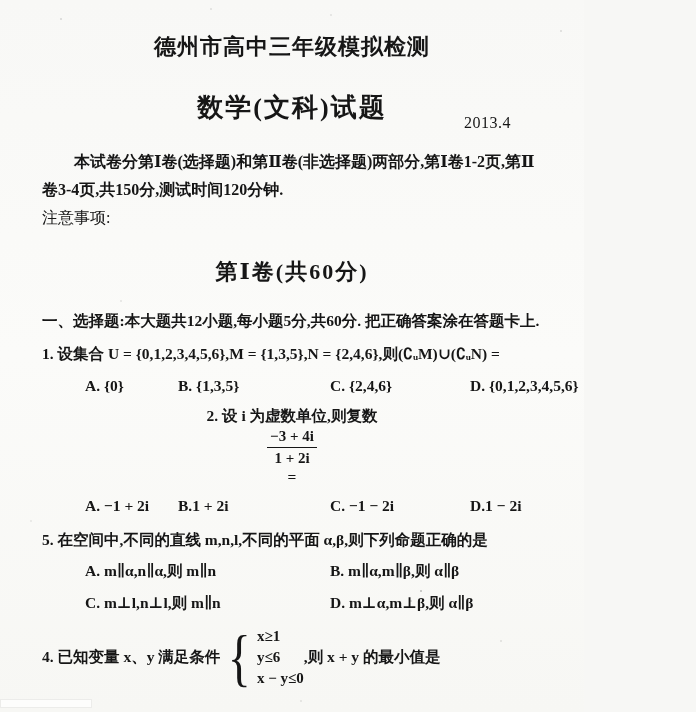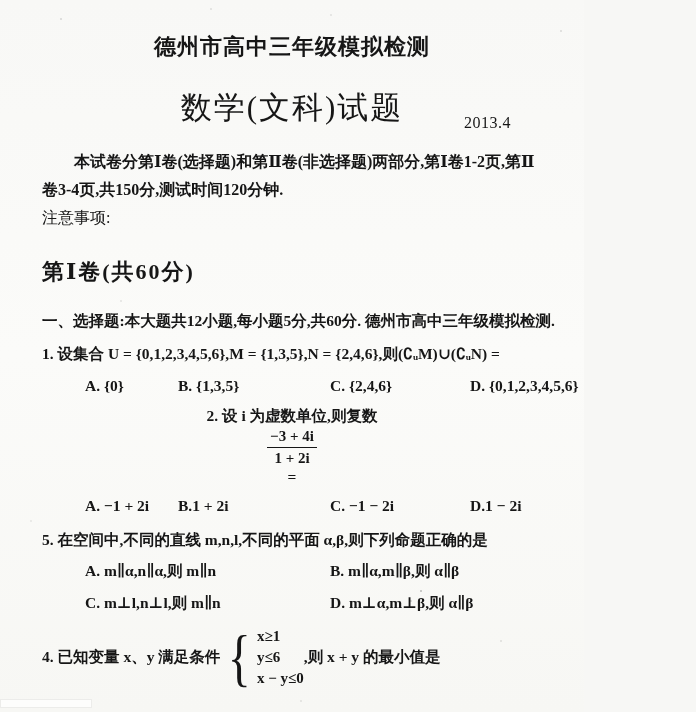--- a/index.html
+++ b/index.html
@@ -35,33 +35,34 @@
   }
   .school-line {
     text-align: center;
     font-size: 22px; font-weight: 700;
     letter-spacing: 1px;
     margin: 6px 0 0 0;
   }
   .title-row { position: relative; margin-top: 26px; height: 40px; }
   .main-title {
     text-align: center;
-    font-size: 31px; font-weight: 400;
+    font-size: 26px; font-weight: 700;
     letter-spacing: 2px;
     line-height: 40px;
   }
   .date {
     position: absolute; right: 31px; bottom: -4px;
     font-size: 16px; font-weight: 400; letter-spacing: .5px;
   }
   .body-text { font-size: 16px; line-height: 28px; font-weight: 600; }
   .intro { margin-top: 20px; text-indent: 2em; }
   .notice-label { font-size: 16px; line-height: 27px; font-weight: 400; }
   .notice-body { text-indent: 2em; }
   .section-title {
+    text-align: center;
     font-size: 22px; font-weight: 600;
     letter-spacing: 2px;
     margin-top: 26px;
   }
   .instruction {
     margin-top: 24px;
     font-size: 15.5px; font-weight: 800;
     white-space: nowrap;
   }
   .q { font-size: 15.5px; font-weight: 600; }
@@ -112,21 +113,21 @@
     <div class="date">2013.4</div>
   </div>
 
   <div class="body-text intro">本试卷分第Ⅰ卷(选择题)和第Ⅱ卷(非选择题)两部分,第Ⅰ卷1-2页,第Ⅱ卷3-4页,共150分,测试时间120分钟.</div>
 
   <div class="notice-label">注意事项:</div>
 
 
   <div class="section-title">第Ⅰ卷(共60分)</div>
 
-  <div class="instruction">一、选择题:本大题共12小题,每小题5分,共60分. 德州市高中三年级模拟检测.</div>
+  <div class="instruction">一、选择题:本大题共12小题,每小题5分,共60分. 把正确答案涂在答题卡上.</div>
 
   <div class="q q-stem">1. 设集合 U = {0,1,2,3,4,5,6},M = {1,3,5},N = {2,4,6},则(∁ᵤM)∪(∁ᵤN) =</div>
   <div class="q opts4">
     <span>A. {0}</span>
     <span>B. {1,3,5}</span>
     <span>C. {2,4,6}</span>
     <span>D. {0,1,2,3,4,5,6}</span>
   </div>
 
   <div class="q q2-line">

